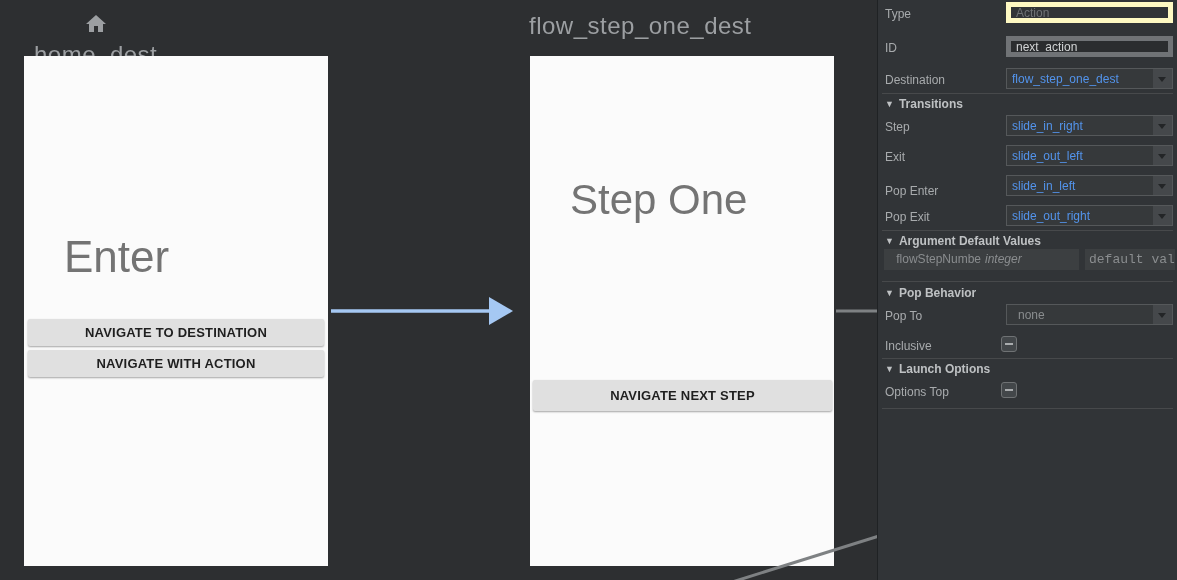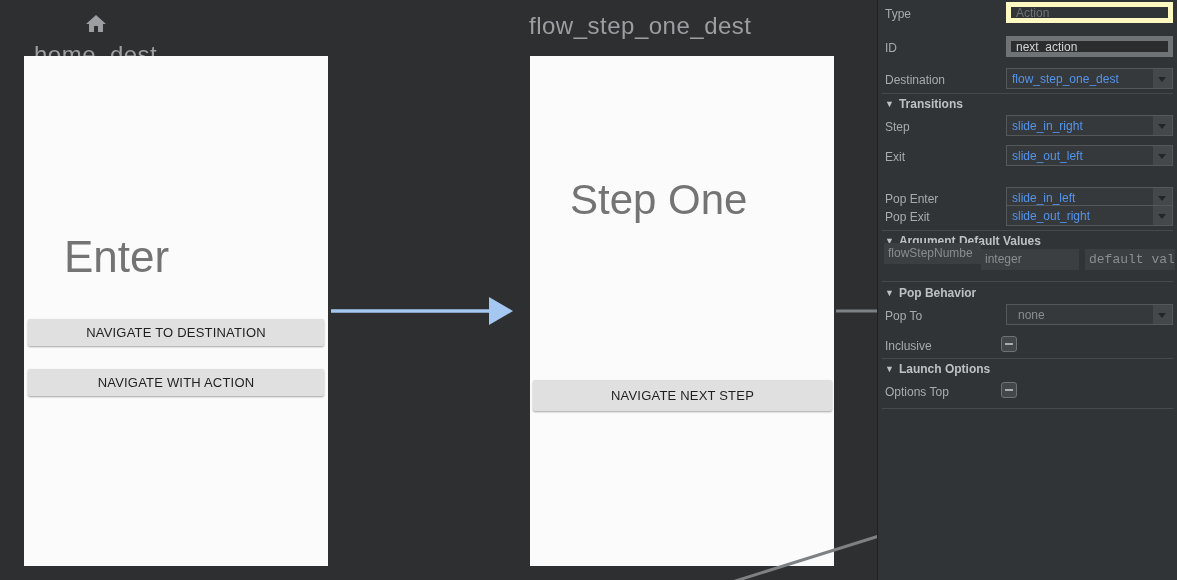--- a/index.html
+++ b/index.html
@@ -18,23 +18,23 @@
   .screen.home { left:24px; }
   .screen.step { left:530px; }
 
   .screen-label { position:absolute; left:0; right:0; text-align:left; color:#747474;margin-left:40px; }
   .home .screen-label { top:176px; font-size:44px; }
   .step .screen-label { top:120px; font-size:42px; }
 
   .abtn { position:absolute; left:4px; right:4px; height:27px; background:#e0e0e0;
           border-radius:2px; box-shadow:0 1px 2px rgba(0,0,0,.35);
           display:flex; align-items:center; justify-content:center;
-          font-size:13px; font-weight:400; color:#1f1f1f; letter-spacing:.2px; }
+          font-size:13px; font-weight:700; color:#1f1f1f; letter-spacing:.2px; }
   .home .abtn.b1 { top:263px; }
-  .home .abtn.b2 { top:313px; }
+  .home .abtn.b2 { top:294px; }
   .step .abtn.b1 { top:324px; left:3px; right:2px; height:31px; }
 
   .edges { position:absolute; left:0; top:0; width:877px; height:580px; pointer-events:none; }
 
   
   .panel { position:absolute; left:877px; top:0; width:300px; height:580px;
            background:#313437; border-left:1px solid #1f2224; }
   .lbl { position:absolute; left:7px; font-size:12px; color:#a8abad; line-height:14px; white-space:nowrap; }
   .sep { position:absolute; left:4px; right:4px; height:1px; background:#47494b; }
 
@@ -129,41 +129,41 @@
     <span class="combo-text blue">slide_in_right</span>
     <span class="combo-arrow"></span>
   </div>
 
   <div class="lbl" style="top:150px">Exit</div>
   <div class="combo" style="top:145px">
     <span class="combo-text blue">slide_out_left</span>
     <span class="combo-arrow"></span>
   </div>
 
-  <div class="lbl" style="top:192px">Pop Enter</div>
-  <div class="combo" style="top:187px">
+  <div class="lbl" style="top:184px">Pop Enter</div>
+  <div class="combo" style="top:175px">
     <span class="combo-text blue">slide_in_left</span>
     <span class="combo-arrow"></span>
   </div>
 
   <div class="lbl" style="top:210px">Pop Exit</div>
   <div class="combo" style="top:205px">
     <span class="combo-text blue">slide_out_right</span>
     <span class="combo-arrow"></span>
   </div>
 
   <div class="sep" style="top:230px"></div>
 
   <div class="sec-header" style="top:234px">
     <span class="tri">▼</span>
     <span>Argument Default Values</span>
   </div>
 
-  <div class="argcell" style="top:243px; left:6px; width:97px;">flowStepNumbe</div>
-  <div class="argcell" style="top:249px; left:103px; width:98px;">integer</div>
+  <div class="argcell" style="top:249px; left:6px; width:97px;text-align:right;">flowStepNumbe</div>
+  <div class="argcell" style="top:249px; left:103px; width:98px;font-style:italic;">integer</div>
   <div class="argcell" style="top:249px; left:207px; width:90px;">
     <input placeholder="default value" style="">
   </div>
 
   <div class="sep" style="top:281px"></div>
 
   <div class="sec-header" style="top:286px">
     <span class="tri">▼</span>
     <span>Pop Behavior</span>
   </div>

